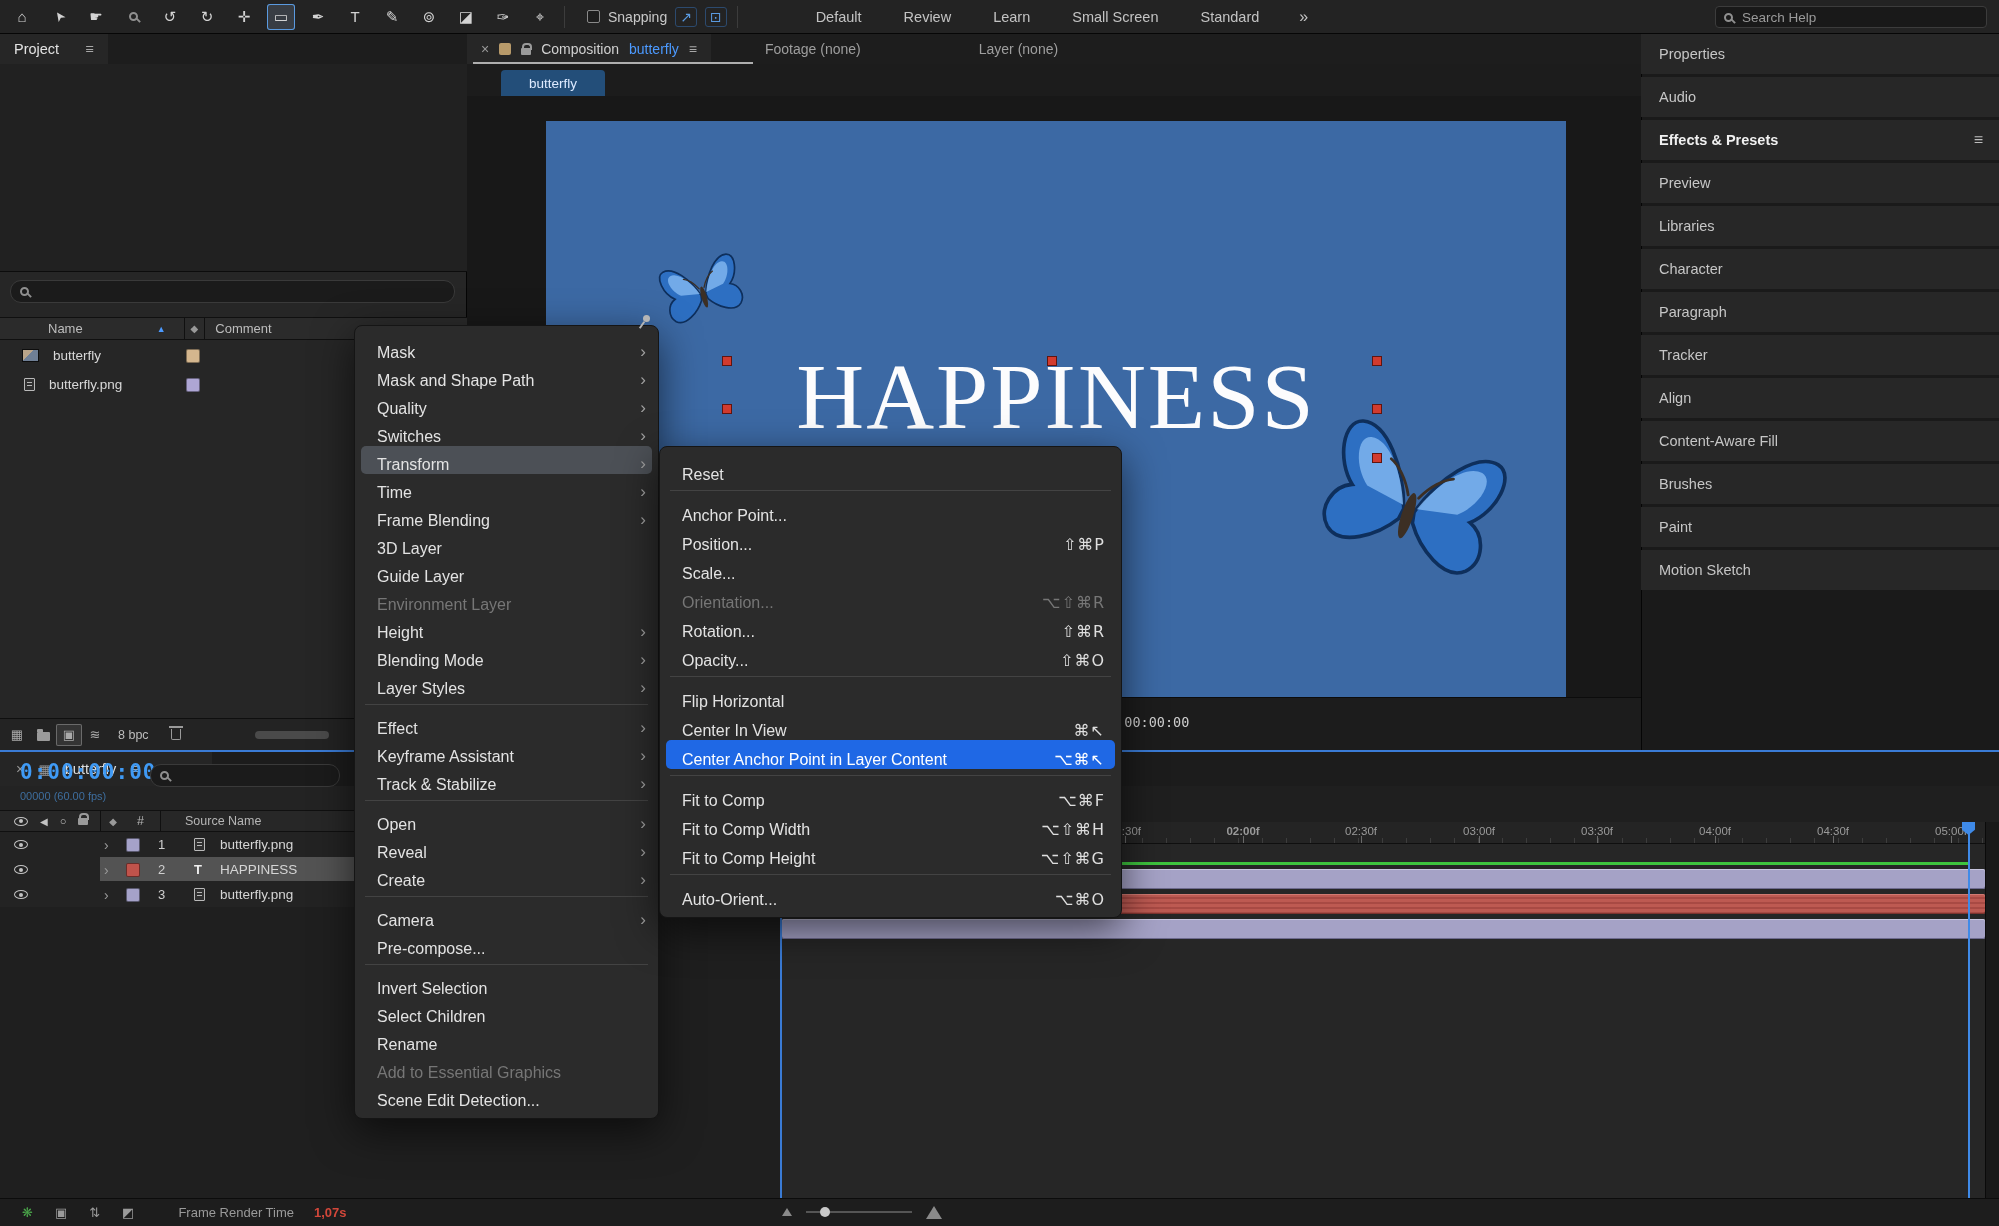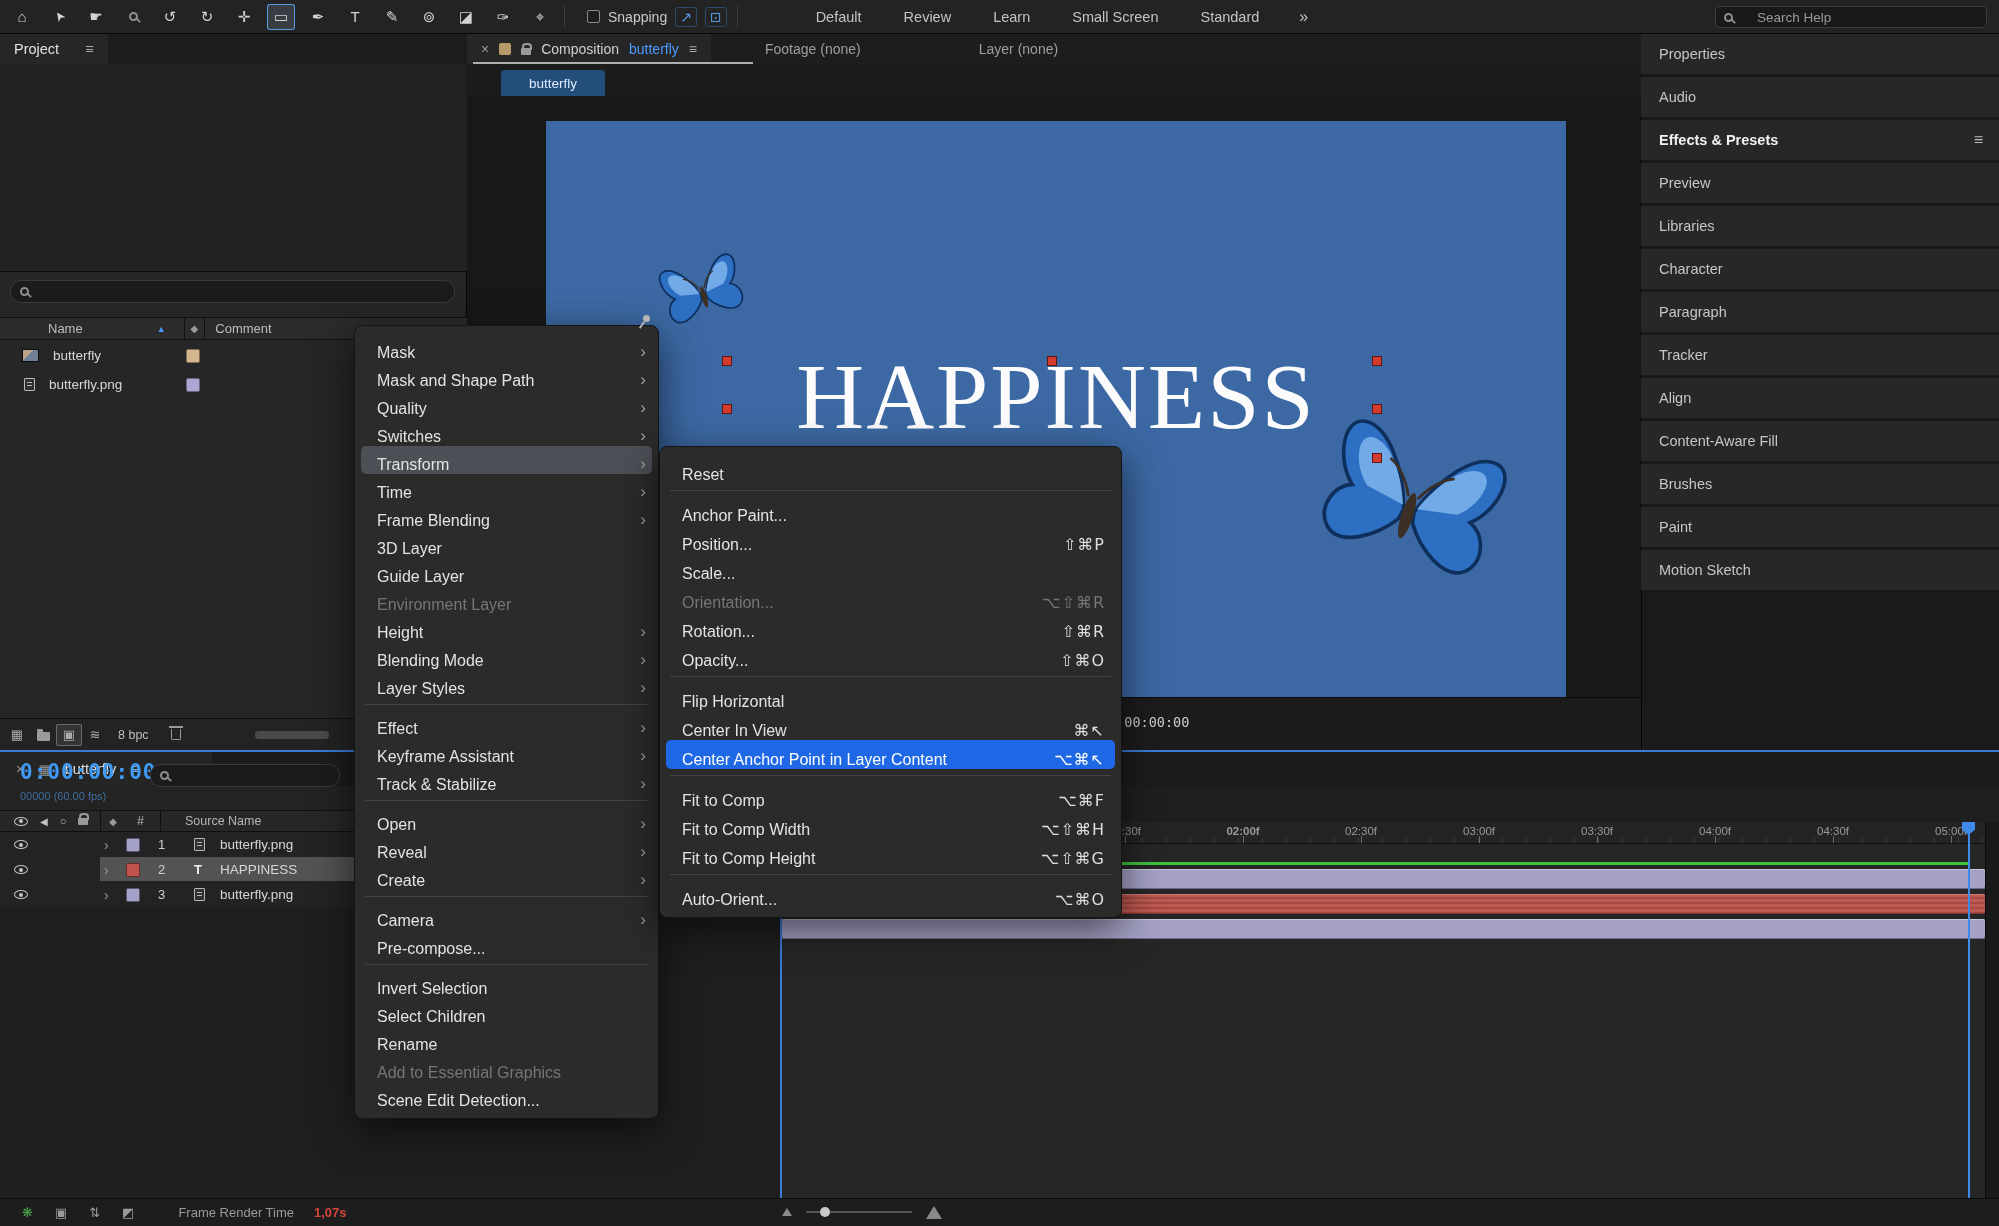--- a/index.html
+++ b/index.html
@@ -31,21 +31,21 @@
   #toolbar .tools{display:flex;align-items:center;gap:9px;padding-left:8px}
   .tool{width:28px;height:26px;display:flex;align-items:center;justify-content:center;border-radius:3px;color:#d3d3d3;font-size:15px}
   .tool.sel{background:#383d44;box-shadow:0 0 0 1px #5a9ae0 inset}
   [data-name="selection-tool-icon"]{display:inline-block;transform:rotate(-125deg);font-size:13px}
   .vsep{width:1px;height:22px;background:#3c3c3c;margin:0 10px}
   #snap-area{display:flex;align-items:center;gap:8px;margin-left:12px}
   #snap-area .snapic{color:#5a9ae0;font-size:14px;border:1px solid #2c4a6e;border-radius:3px;padding:1px 4px}
   #workspaces{display:flex;align-items:center;gap:42px;margin-left:68px;color:#c3c3c3;font-size:14.5px}
   #workspaces .ws{white-space:nowrap}
   #ws-overflow{margin-left:40px;color:#c3c3c3;font-size:16px}
-  #help-search{position:absolute;right:12px;top:6px;width:272px;height:22px;background:#191919;border:1px solid #3c3c3c;border-radius:4px;display:flex;align-items:center;gap:24px;padding:0 8px;color:#9a9a9a;font-size:13.5px}
+  #help-search{position:absolute;right:12px;top:6px;width:272px;height:22px;background:#191919;border:1px solid #3c3c3c;border-radius:4px;display:flex;align-items:center;gap:9px;padding:0 8px;color:#9a9a9a;font-size:13.5px}
 
   
   #project-panel{left:0;top:34px;width:467px;height:716px;background:#262626;box-shadow:inset -1px 0 0 #050505}
   #project-tabrow{left:0;top:0;width:467px;height:30px;background:#1d1d1d}
   #project-tab{left:0;top:0;height:30px;padding:0 14px;background:#262626;display:flex;align-items:center;gap:26px;color:#e2e2e2;font-size:14.5px}
   #project-preview{left:0;top:30px;width:467px;height:208px;background:#212121;border-bottom:1px solid #0c0c0c}
   #project-search{left:10px;top:246px;width:445px;height:23px;background:#1b1b1b;border:1px solid #3a3a3a;border-radius:11px;display:flex;align-items:center;padding:0 9px}
   #project-header{left:0;top:283px;width:467px;height:23px;background:#2b2b2b;border-top:1px solid #101010;border-bottom:1px solid #101010;display:flex;align-items:center;font-size:13px;color:#bdbdbd}
   .pcol-div{width:1px;height:23px;background:#101010}
   #project-rows{left:0;top:307px;width:467px}
@@ -563,21 +563,21 @@
     <div class="mi" data-name="menu-item-scene-edit-detection">
       <span class="lbl" data-name="menu-item-label">Scene Edit Detection...</span>
     </div>
   </div>
 <div id="transform-submenu" class="menu" data-name="transform-submenu">
     <div class="mi" data-name="menu-item-reset">
       <span class="lbl" data-name="menu-item-label">Reset</span>
     </div>
     <div class="msep" data-name="menu-separator"></div>
     <div class="mi" data-name="menu-item-anchor-point">
-      <span class="lbl" data-name="menu-item-label">Anchor Paint...</span>
+      <span class="lbl" data-name="menu-item-label">Anchor Point...</span>
     </div>
     <div class="mi" data-name="menu-item-position">
       <span class="lbl" data-name="menu-item-label">Position...</span>
       <span class="sc" data-name="menu-item-shortcut">⇧⌘P</span>
     </div>
     <div class="mi" data-name="menu-item-scale">
       <span class="lbl" data-name="menu-item-label">Scale...</span>
     </div>
     <div class="mi dis" data-name="menu-item-orientation">
       <span class="lbl" data-name="menu-item-label">Orientation...</span>

